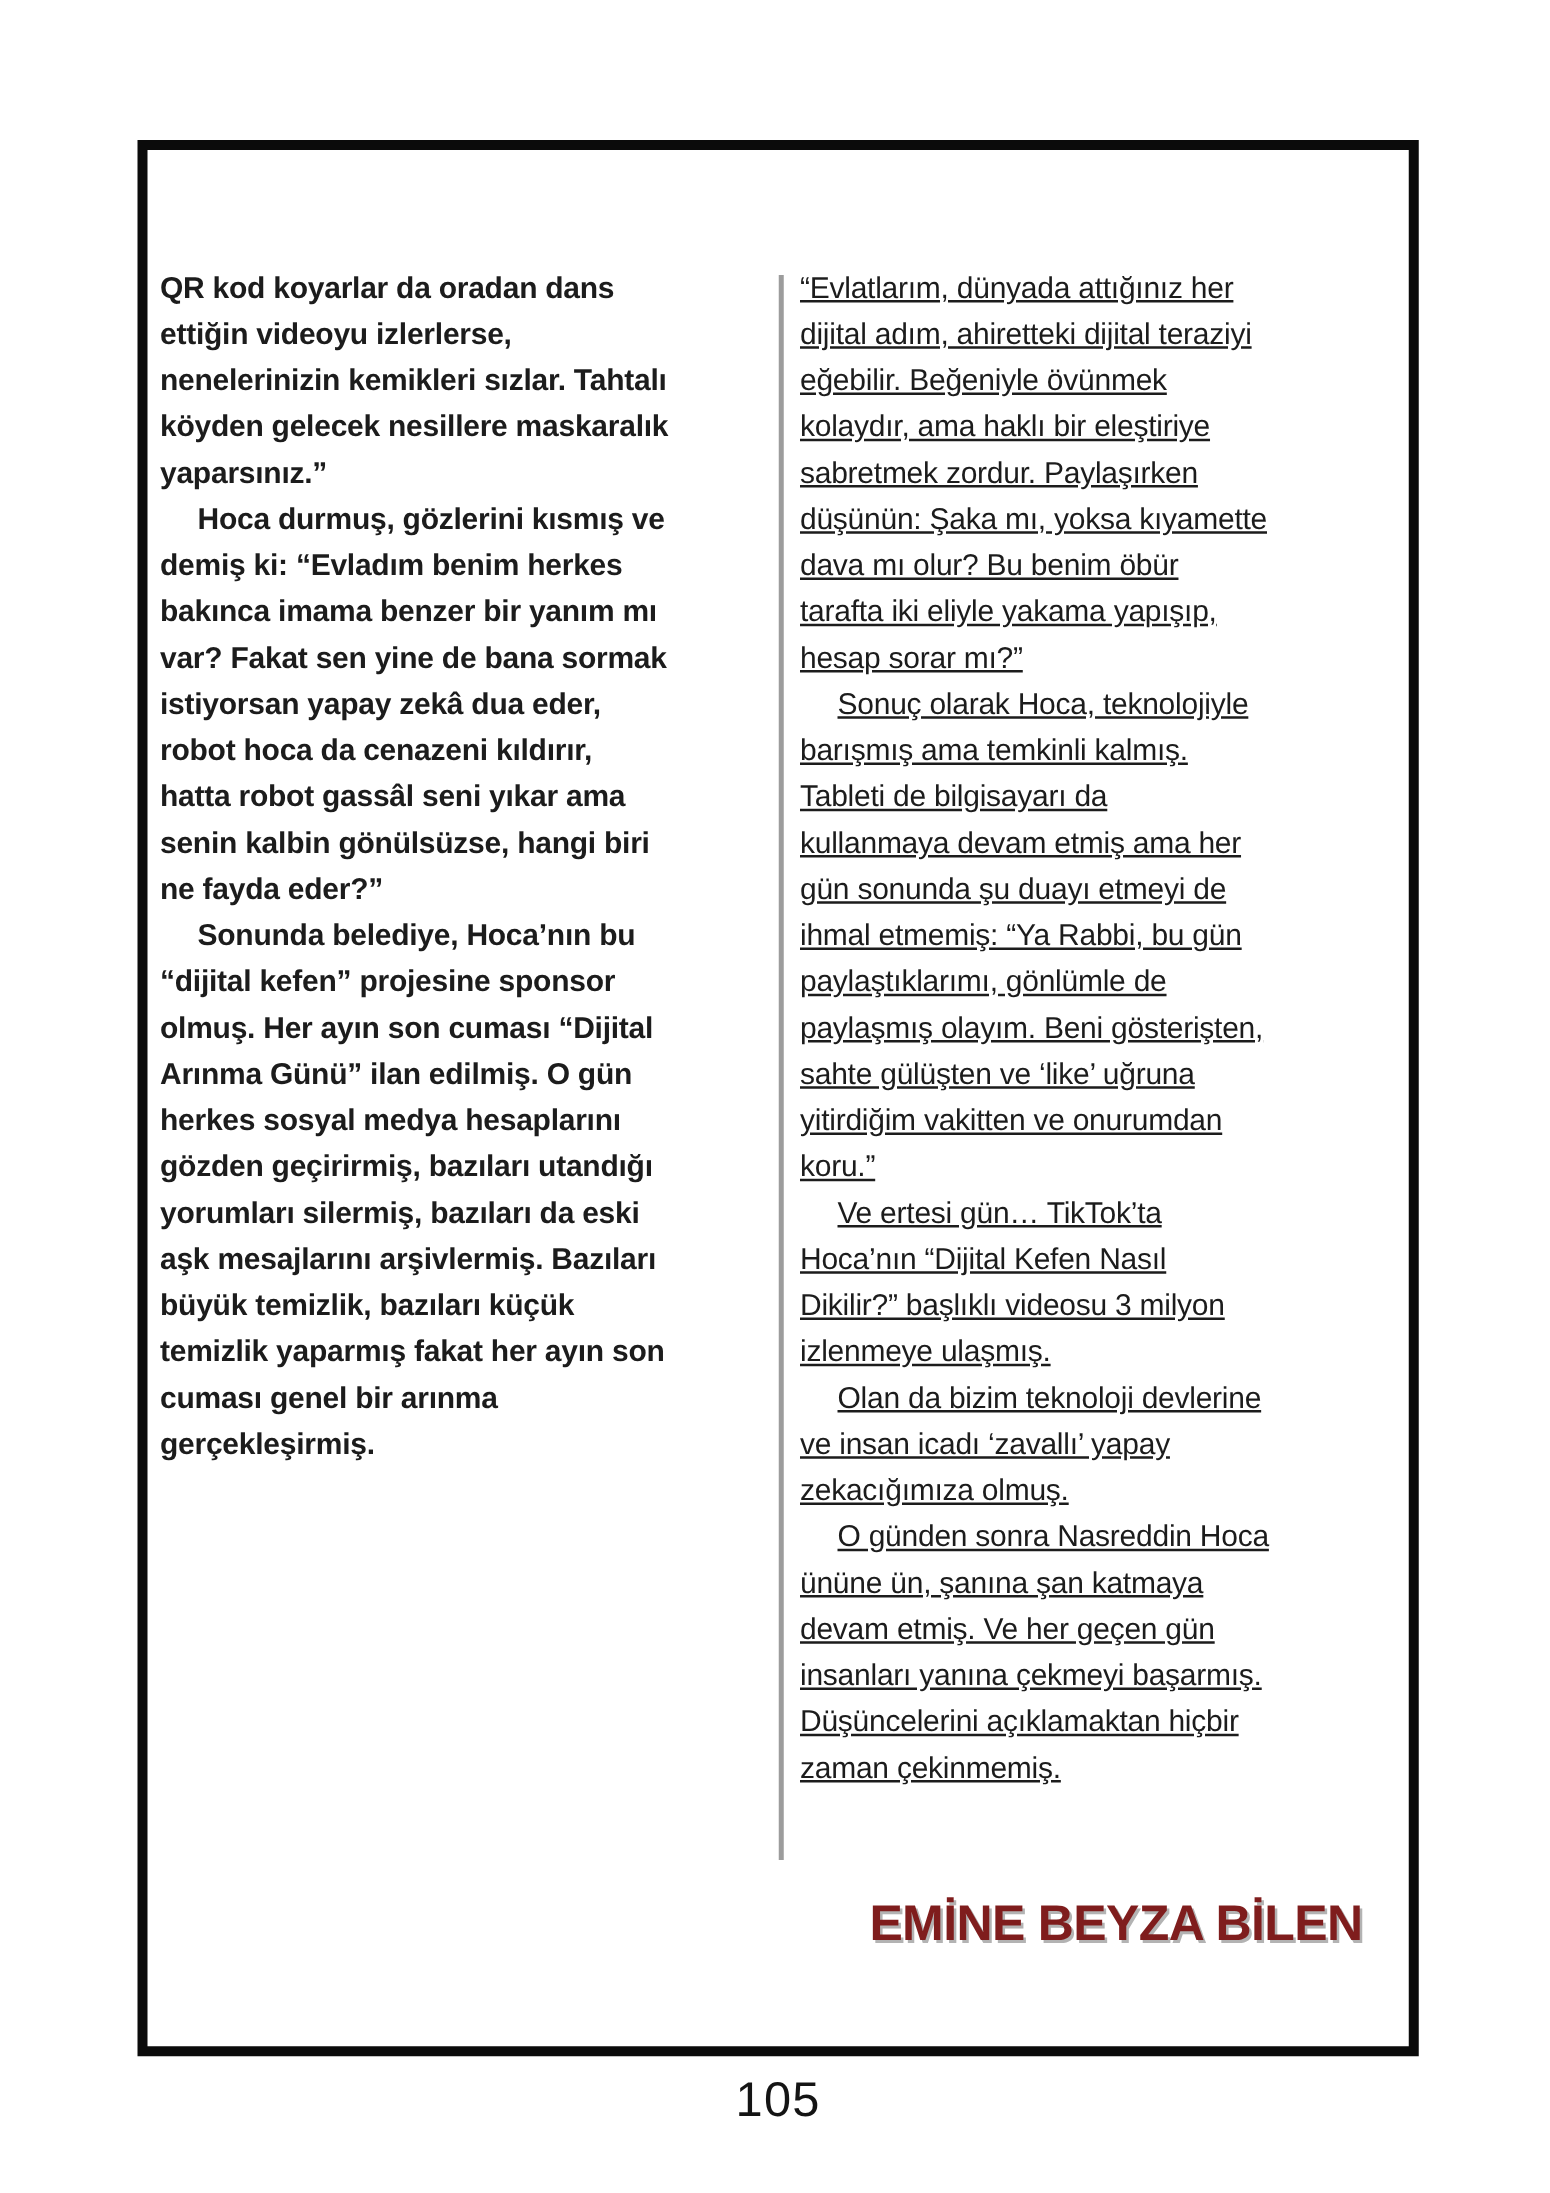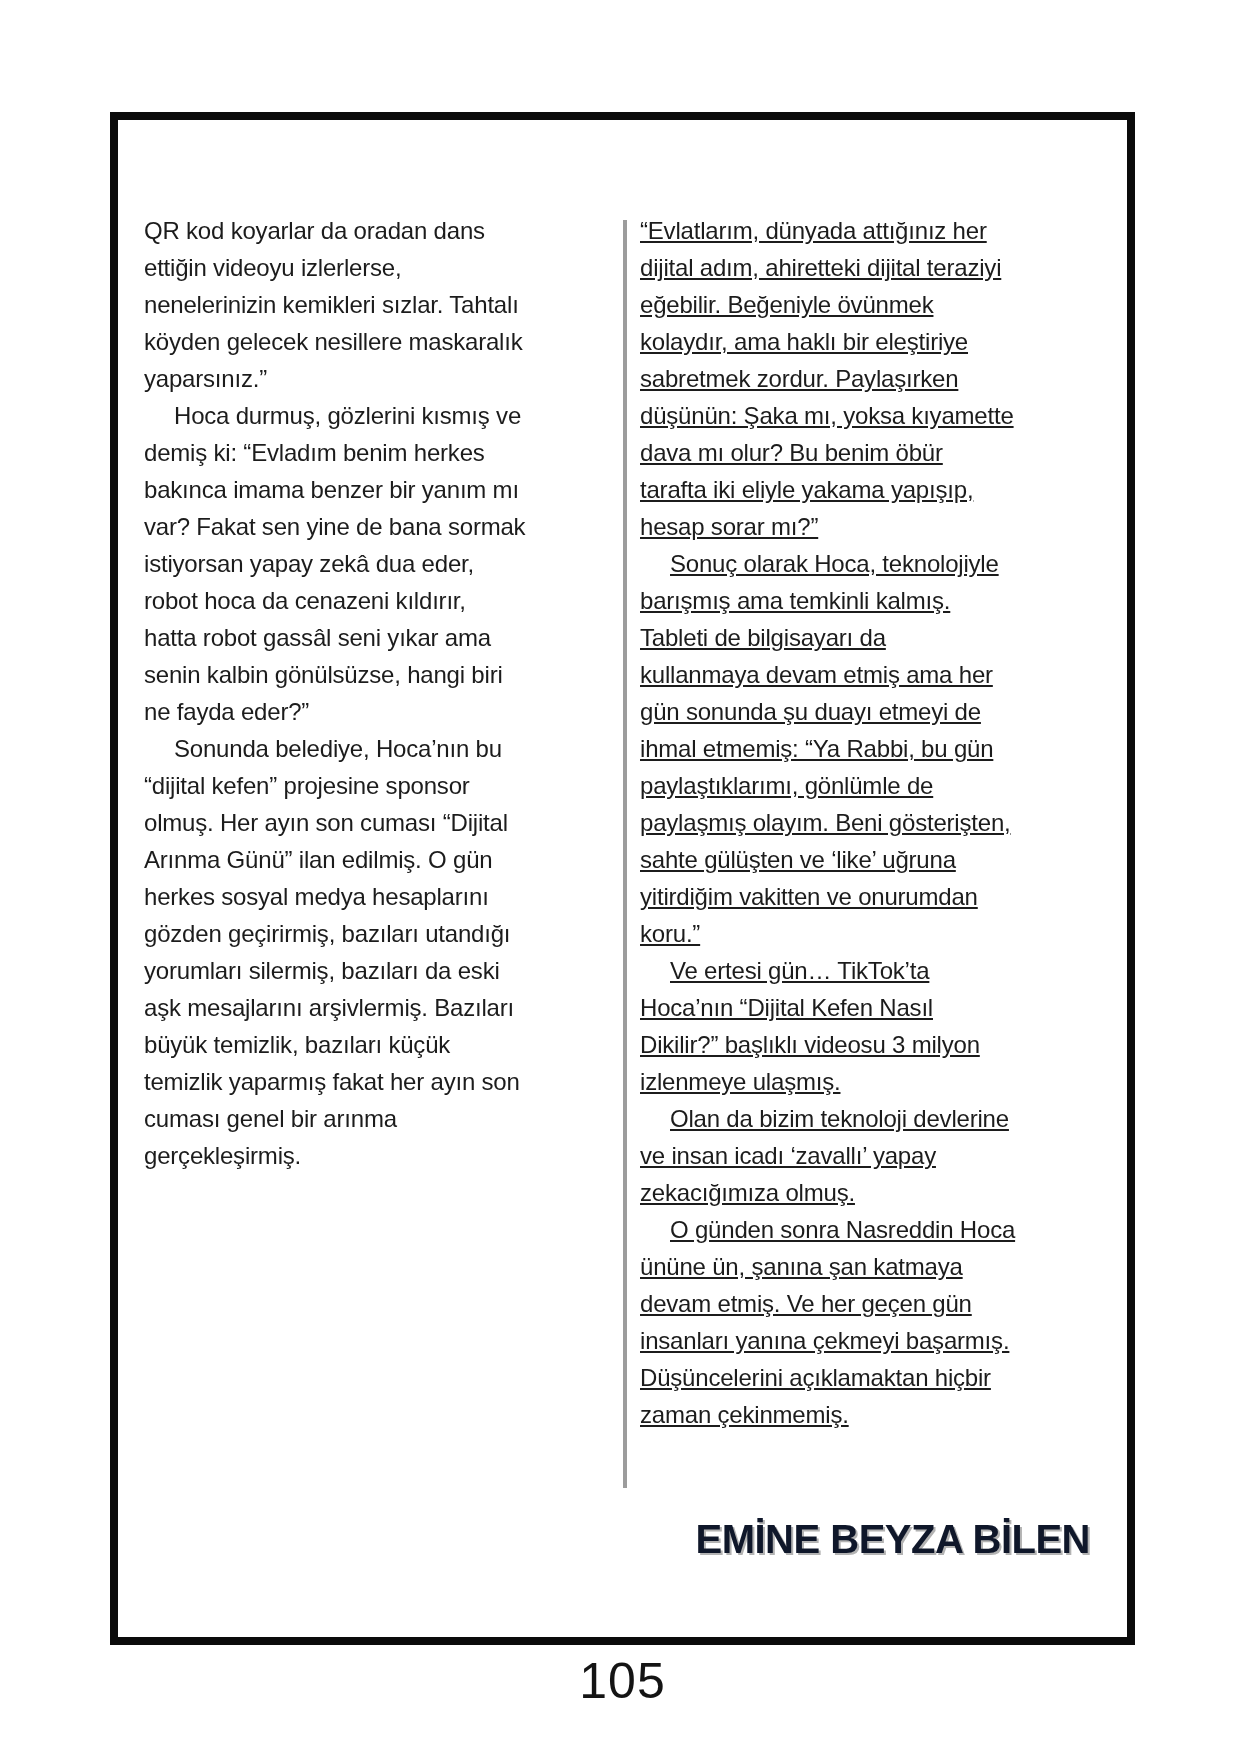--- a/index.html
+++ b/index.html
@@ -25,21 +25,21 @@
     background: #ffffff;
   }
   .text-column {
     position: absolute;
     top: 212px;
     font-size: 24px;
     line-height: 37px;
     letter-spacing: -0.2px;
     color: #1c1c1c;
   }
-  .text-column.left  { left: 144px; width: 492px; }
+  .text-column.left  { left: 128px; width: 492px; font-weight: bold; }
   .text-column.right { left: 640px; width: 492px; text-decoration: underline; }
   .para {
     margin: 0;
     white-space: pre-line;
   }
   .para.indent { text-indent: 30px; }
   .column-divider {
     position: absolute;
     left: 623px;
     top: 220px;
@@ -48,30 +48,30 @@
     background: #9c9c9c;
   }
   .author-byline {
     position: absolute;
     top: 1518px;
     right: 150px;
     font-size: 40px;
     line-height: 42px;
     font-weight: bold;
     letter-spacing: -0.5px;
-    color: #0f172a;
+    color: #7f1d1d;
     text-shadow: 2px 2px 0 #b3b3b3;
   }
   .page-number {
     position: absolute;
     top: 1658px;
     left: 110px;
     width: 1025px;
     text-align: center;
-    font-size: 50px;
+    font-size: 39px;
     line-height: 46px;
     font-weight: 400;
     letter-spacing: 1px;
     color: #141414;
   }
 </style>
 </head>
 <body>
 
 <div class="page-frame"></div>

